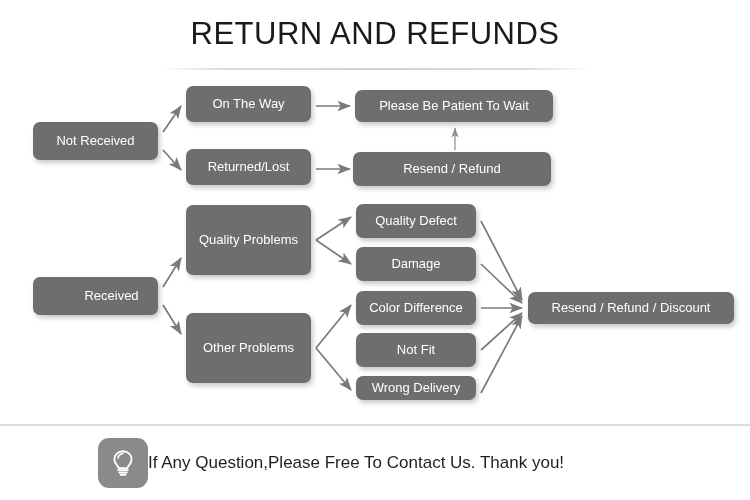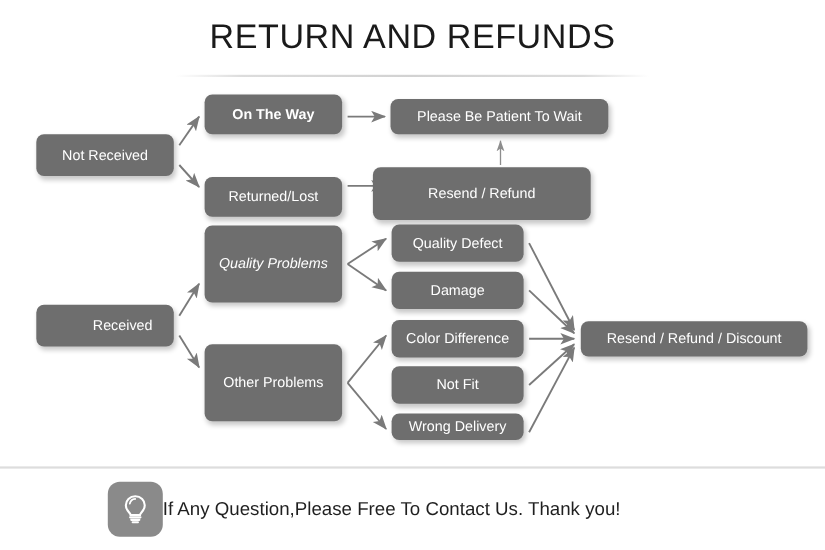--- a/index.html
+++ b/index.html
@@ -147,31 +147,31 @@
       <line x1="481" y1="308" x2="522" y2="308"></line>
       <line x1="481" y1="350" x2="522" y2="313"></line>
       <line x1="481" y1="393" x2="522" y2="316"></line>
     </g>
 
     <line x1="455" y1="150" x2="455" y2="128" stroke="#8d8d8d" stroke-width="1.2" marker-end="url(#ah-sm)"></line>
   </svg>
 
   <div class="node" style="left:33px;  top:122px; width:125px; height:38px;">Not Received</div>
 
-  <div class="node" style="left:186px; top:86px;  width:125px; height:36px;font-weight:bold;">On The Way</div>
-
-  <div class="node" style="left:186px; top:149px; width:125px; height:36px;margin-top:12px;">Returned/Lost</div>
+  <div class="node" style="left:186px; top:86px;  width:125px; height:36px;">On The Way</div>
+
+  <div class="node" style="left:186px; top:149px; width:125px; height:36px;">Returned/Lost</div>
 
   <div class="node" style="left:355px; top:90px;  width:198px; height:32px;">Please Be Patient To Wait</div>
 
-  <div class="node" style="left:339px; top:152px; width:198px; height:48px;">Resend / Refund</div>
+  <div class="node" style="left:353px; top:152px; width:198px; height:34px;">Resend / Refund</div>
 
   <div class="node" style="left:33px;  top:277px; width:125px; height:38px;padding-left:32px;">Received</div>
 
-  <div class="node" style="left:186px; top:205px; width:125px; height:70px;font-style:italic;">Quality Problems</div>
+  <div class="node" style="left:186px; top:205px; width:125px; height:70px;">Quality Problems</div>
 
   <div class="node" style="left:186px; top:313px; width:125px; height:70px;">Other Problems</div>
 
   <div class="node" style="left:356px; top:204px; width:120px; height:34px;">Quality Defect</div>
 
   <div class="node" style="left:356px; top:247px; width:120px; height:34px;">Damage</div>
 
   <div class="node" style="left:356px; top:291px; width:120px; height:34px;">Color Difference</div>
 
   <div class="node" style="left:356px; top:333px; width:120px; height:34px;">Not Fit</div>

